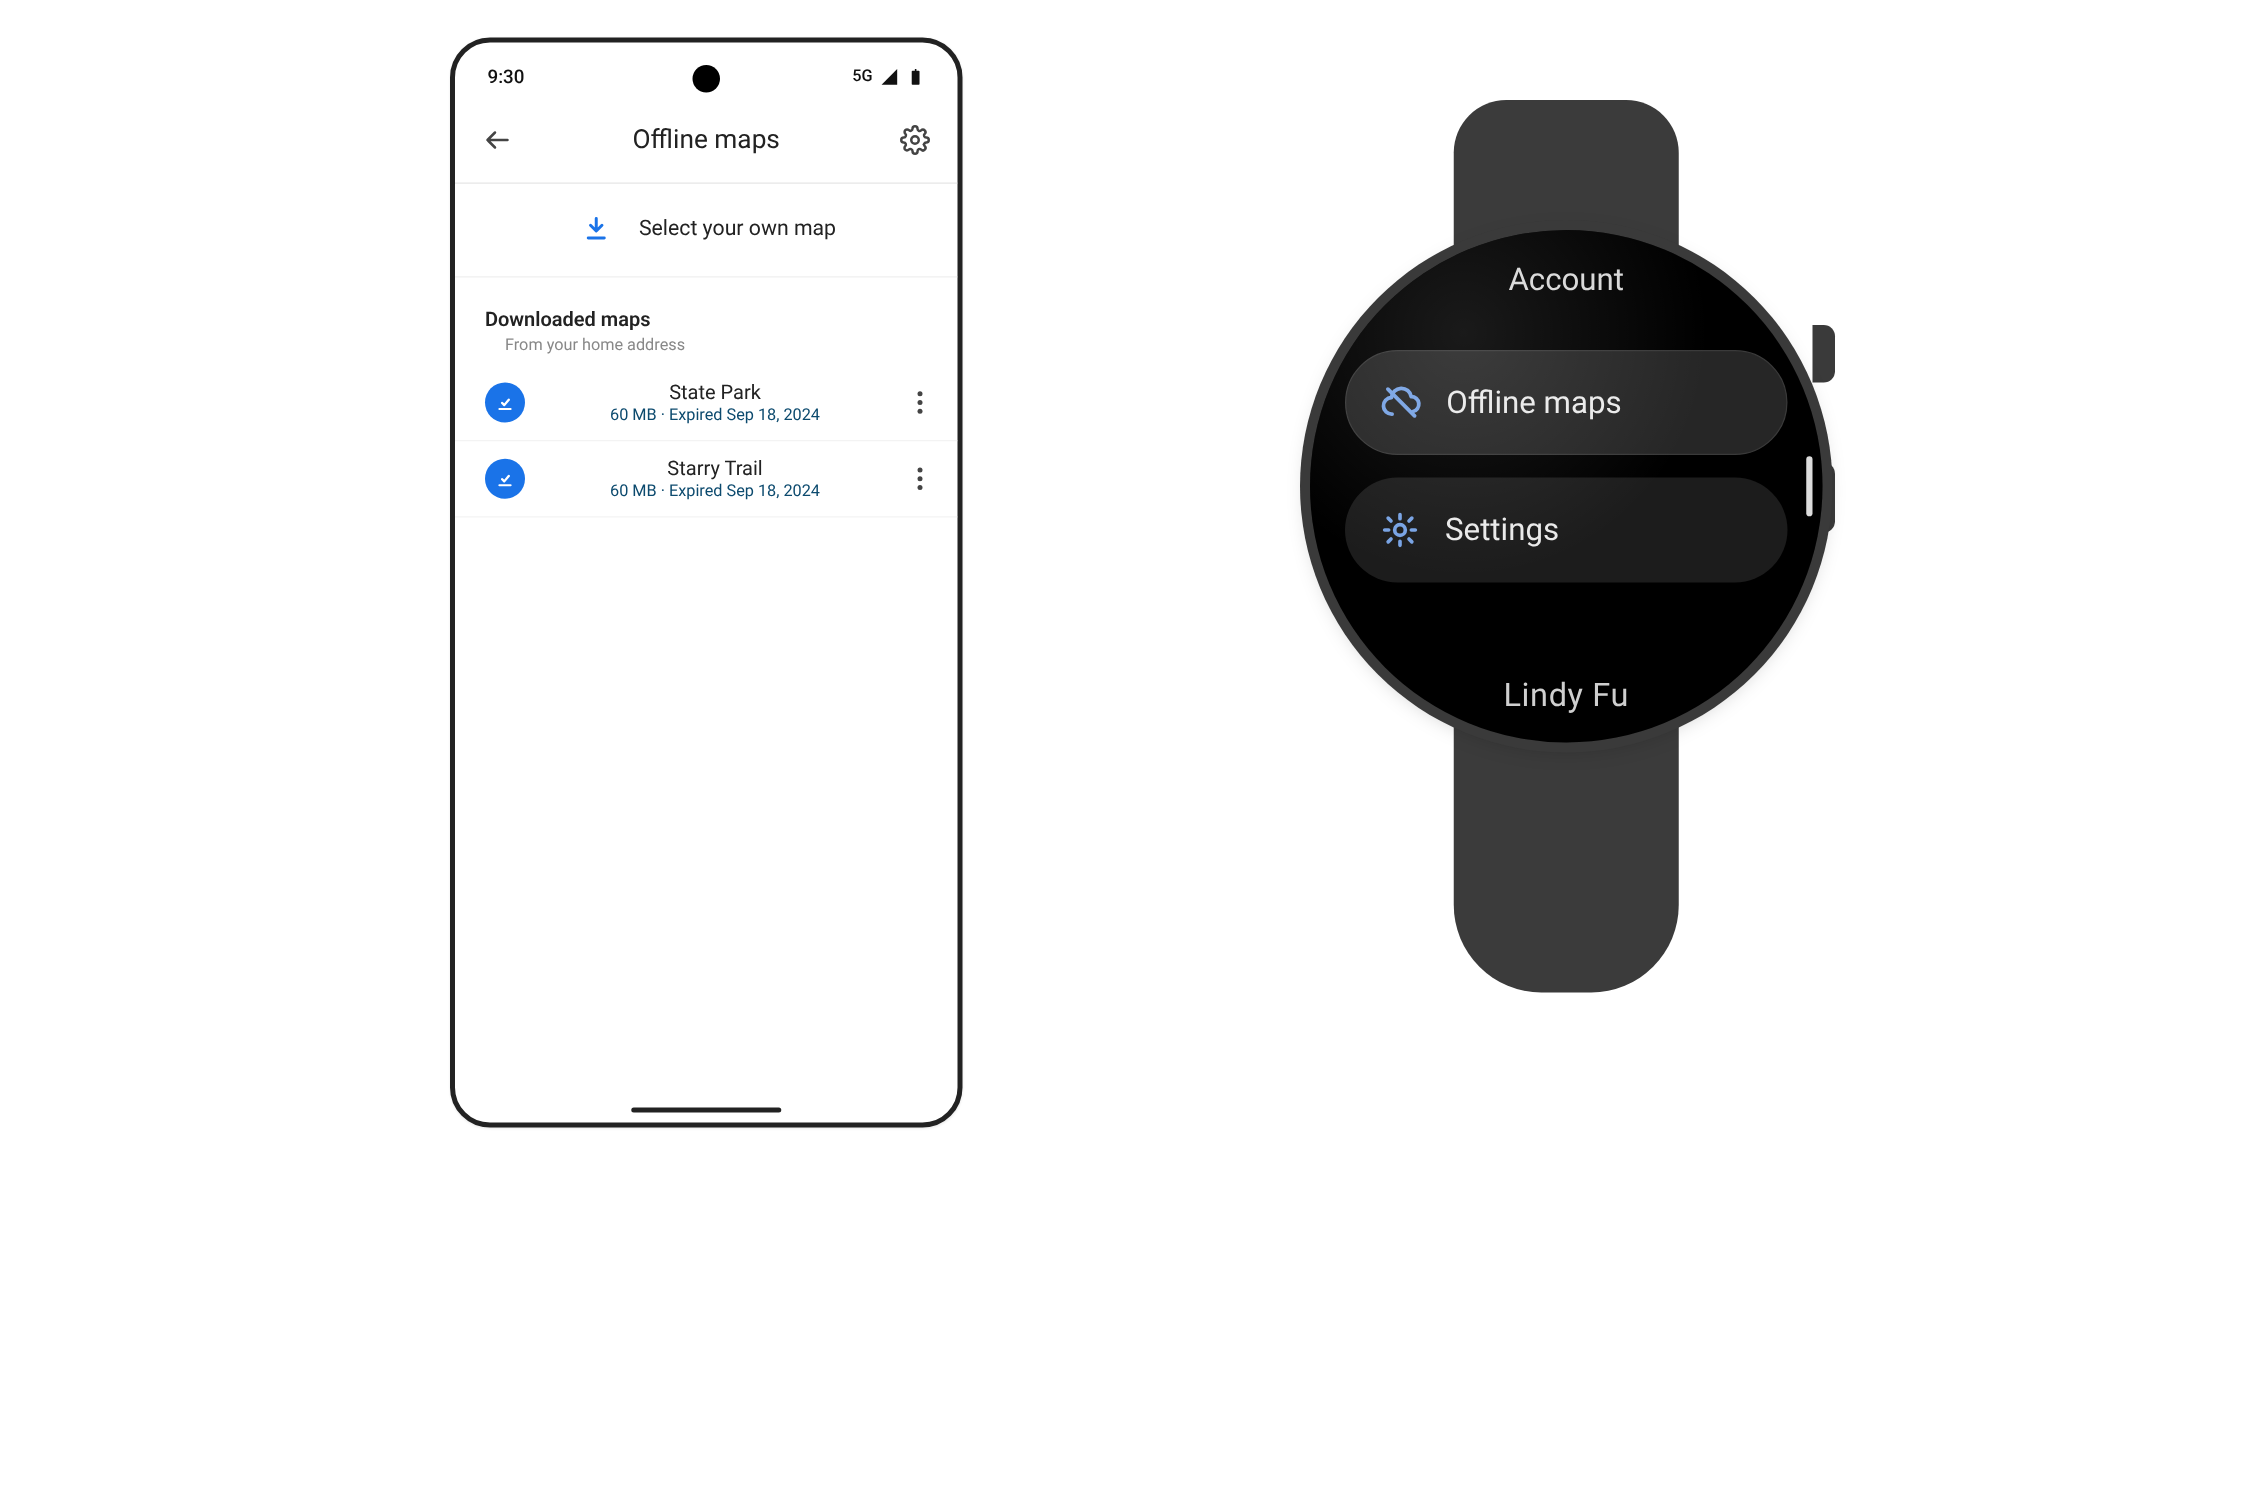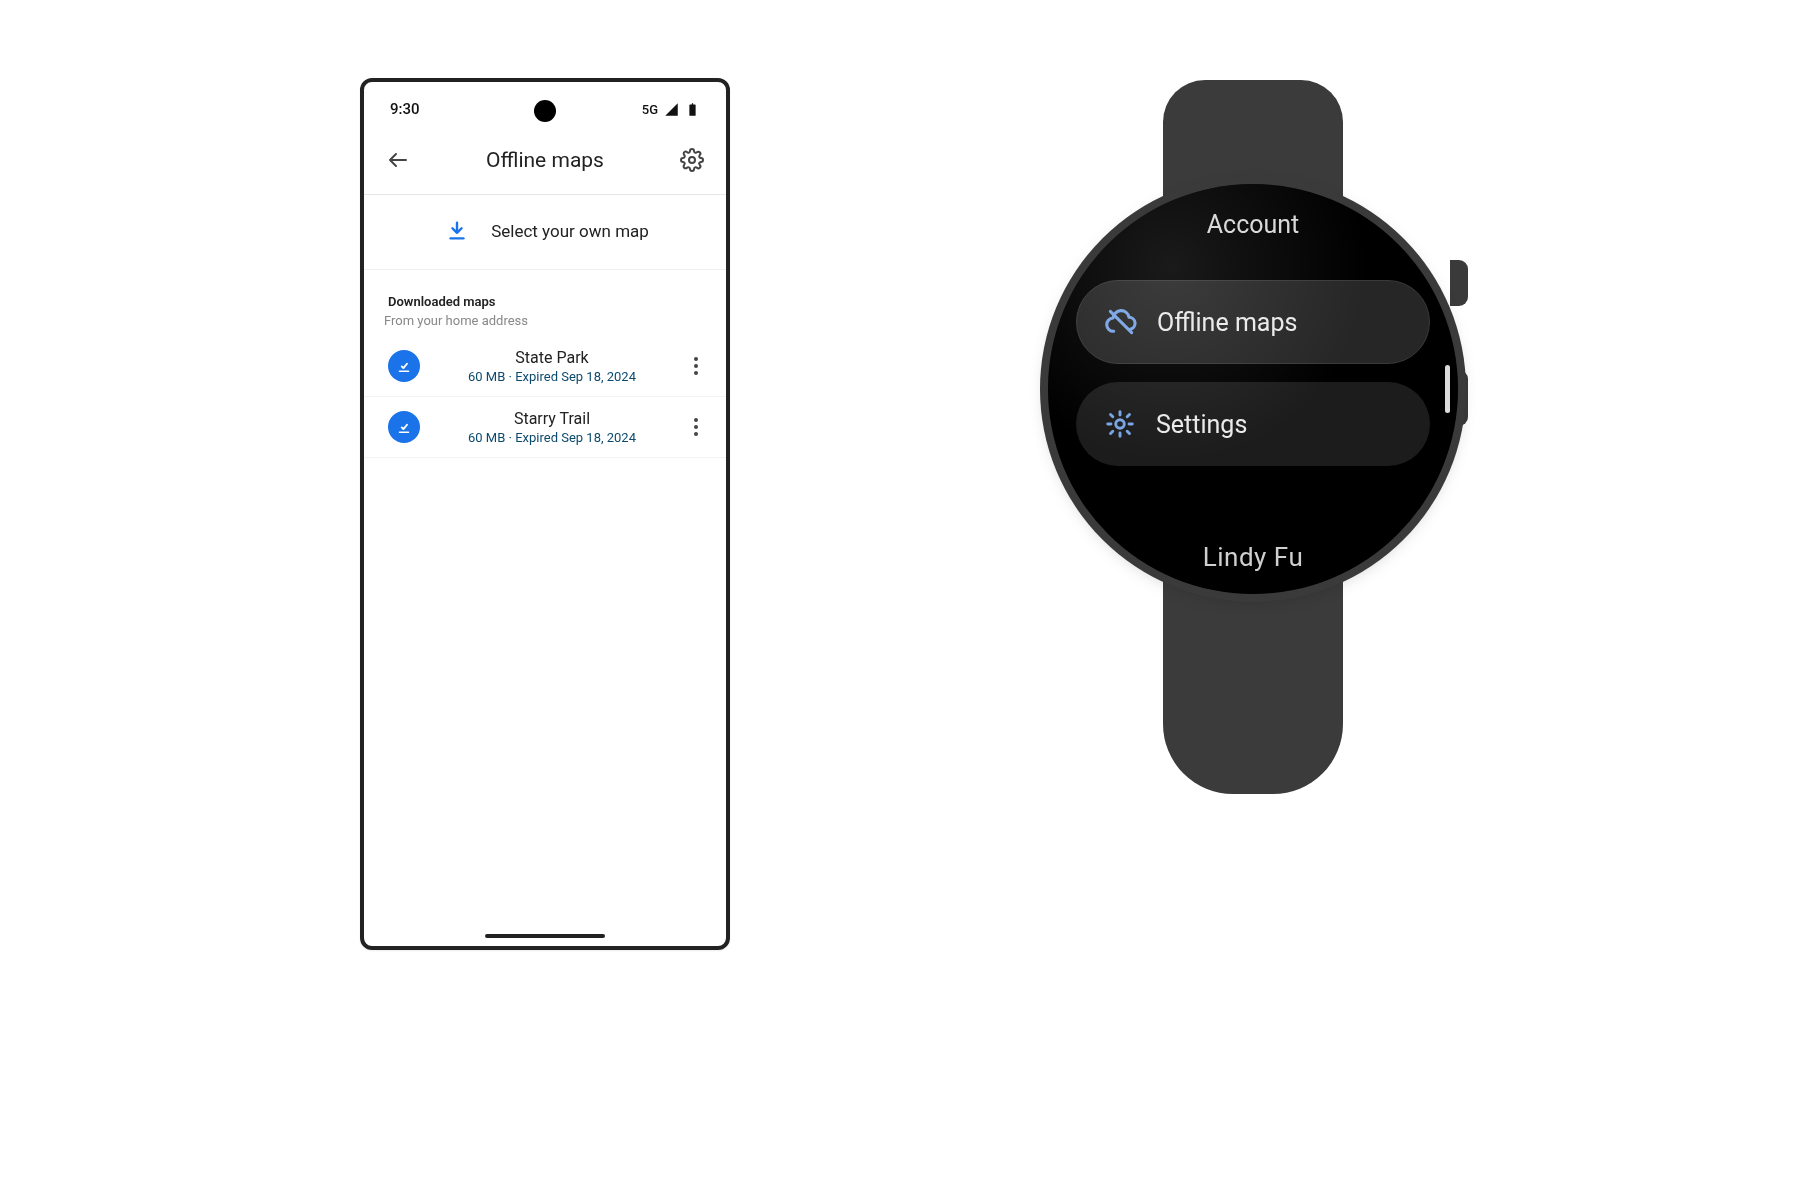--- a/index.html
+++ b/index.html
@@ -8,28 +8,27 @@
     background: #ffffff;
     font-family: -apple-system, Roboto, "Segoe UI", Arial, sans-serif;
     position: relative;
   }
 
   
   .phone {
     position: absolute;
     left: 360px;
     top: 30px;
-    width: 370px;
+    width: 410px;
     height: 872px;
     border: 4px solid #222;
-    border-radius: 12px;
+    border-radius: 32px;
     background: #fff;
     overflow: hidden;
     box-shadow: 0 1px 2px rgba(0,0,0,.08);
-    margin-top: 48px;
   }
   .phone .camera {
     position: absolute;
     top: 18px;
     left: 50%;
     transform: translateX(-50%);
     width: 22px; height: 22px;
     background:#000; border-radius:50%;
   }
   .phone .home-indicator{
@@ -61,24 +60,24 @@
     display:flex; align-items:center; gap:22px;
     padding: 24px 24px 26px 28px;
     border-bottom:1px solid #f0f0f0;
     font-size:17px; color:#222;justify-content:center;
   }
   .download-ic{width:24px;height:24px;display:flex;align-items:center;justify-content:center}
   .download-ic svg{width:22px;height:22px}
 
   .section-hd{
     padding: 24px 24px 4px 24px;
-    font-size:13px; font-weight:600; color:#222;
+    font-size:16px; font-weight:600; color:#222;
   }
   .section-sub{
-    padding: 0 24px 8px 20px;
+    padding: 0 24px 8px 40px;
     font-size:13px; color:#888;
   }
 
   .map-item{
     display:flex; align-items:center; gap:16px;
     padding: 12px 18px 12px 24px;
     border-bottom:1px solid #f3f3f3;
     text-align:center;
   }
   .map-badge{

